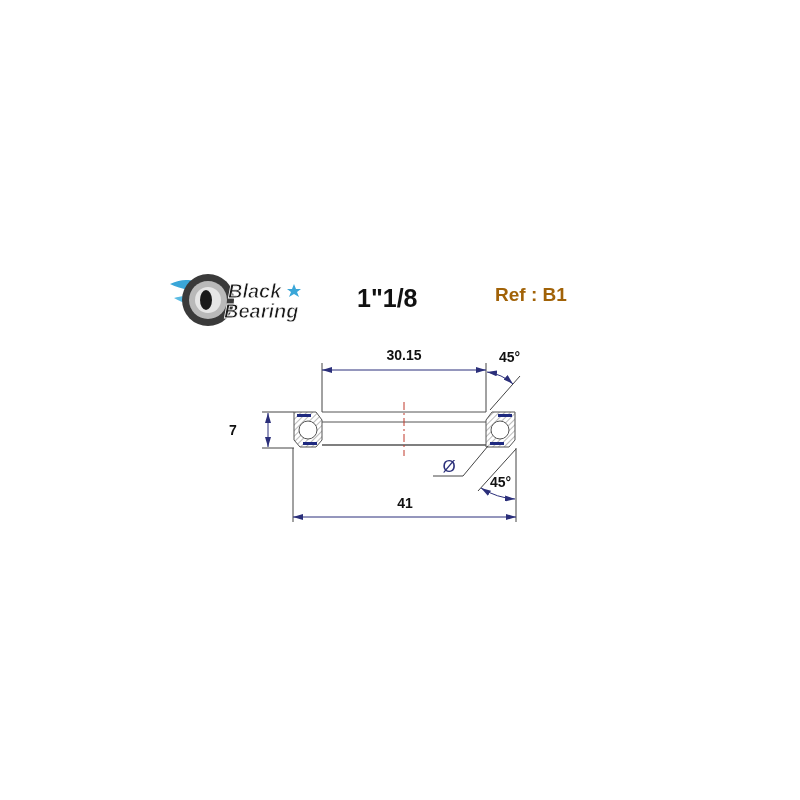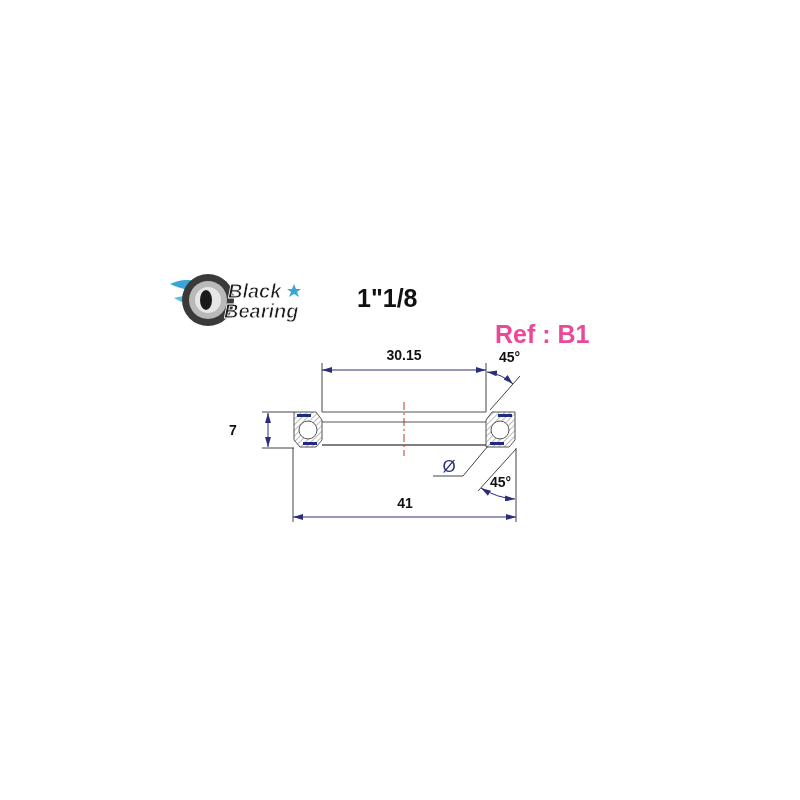--- a/index.html
+++ b/index.html
@@ -1,19 +1,19 @@
 <!DOCTYPE html>
 <html><head>
 <meta charset="utf-8">
 <style>
   html, body { margin: 0; padding: 0; background: #ffffff; }
   body { width: 800px; height: 800px; position: relative; overflow: hidden; font-family: "Liberation Sans", sans-serif; }
   .logo { position: absolute; left: 166px; top: 268px; width: 145px; height: 62px; }
   .title-size { position: absolute; left: 357px; top: 284px; font-size: 25px; font-weight: bold; color: #111; }
-  .title-ref { position: absolute; left: 495px; top: 284px; font-size: 25px; font-weight: bold; color: #ec4899; margin-top: 36px; }
+  .title-ref { position: absolute; left: 495px; top: 284px; font-size: 19px; font-weight: bold; color: #a16207; }
   .diagram { position: absolute; left: 0; top: 0; width: 800px; height: 800px; }
   .dim-text { font-family: "Liberation Sans", sans-serif; font-weight: bold; font-size: 14px; fill: #111; }
 </style>
 </head>
 <body>
 
 <svg class="logo" viewBox="0 0 145 62">
   <g>
     <path d="M4 16 C20 8, 30 14, 40 16 L38 26 C28 22, 16 22, 4 16 Z" fill="#3aa6d8"></path>
     <path d="M8 30 C20 26, 30 30, 38 32 L38 40 C28 38, 18 36, 8 30 Z" fill="#5bbbe3"></path>

